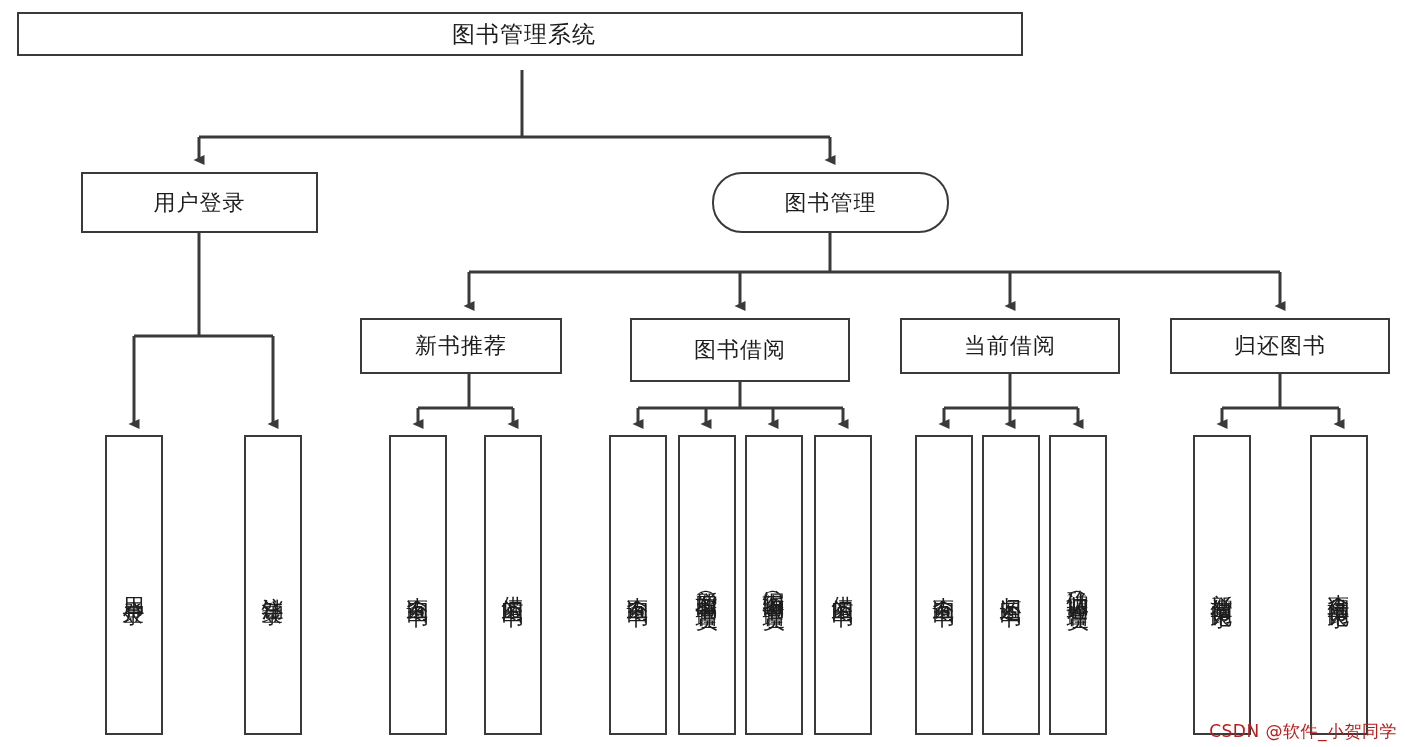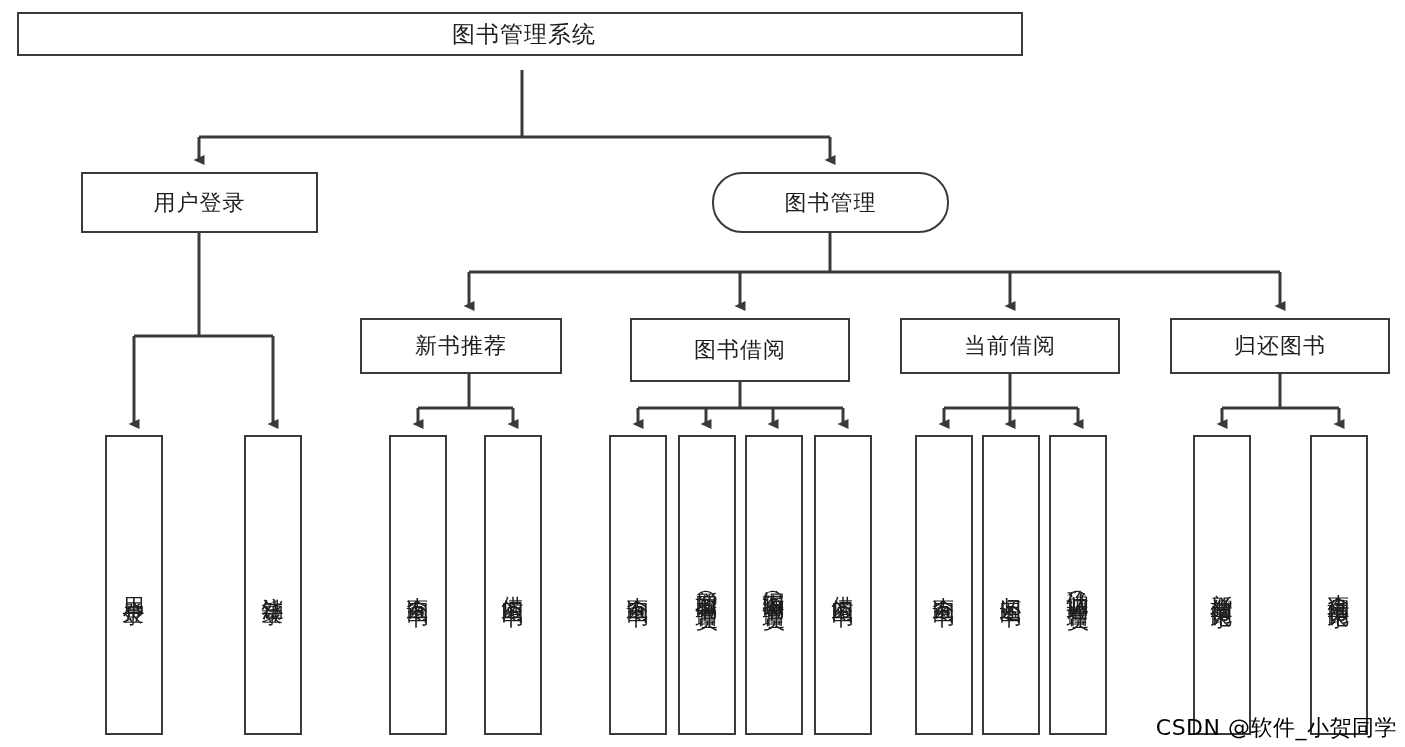--- a/index.html
+++ b/index.html
@@ -26,22 +26,22 @@
     font-size:22px;
     letter-spacing:3px;
     line-height:1.05;
     padding:6px 0;
     white-space:nowrap;
   }
   #watermark{
     position:absolute;
     right:8px;
     bottom:4px;
-    font-size:22px;
-    color:#000000;
+    font-size:17px;
+    color:#b91c1c;
     letter-spacing:0.5px;
     white-space:nowrap;
     user-select:none;
   }
 </style>
 </head>
 <body>
 
 <div id="stage">
 

